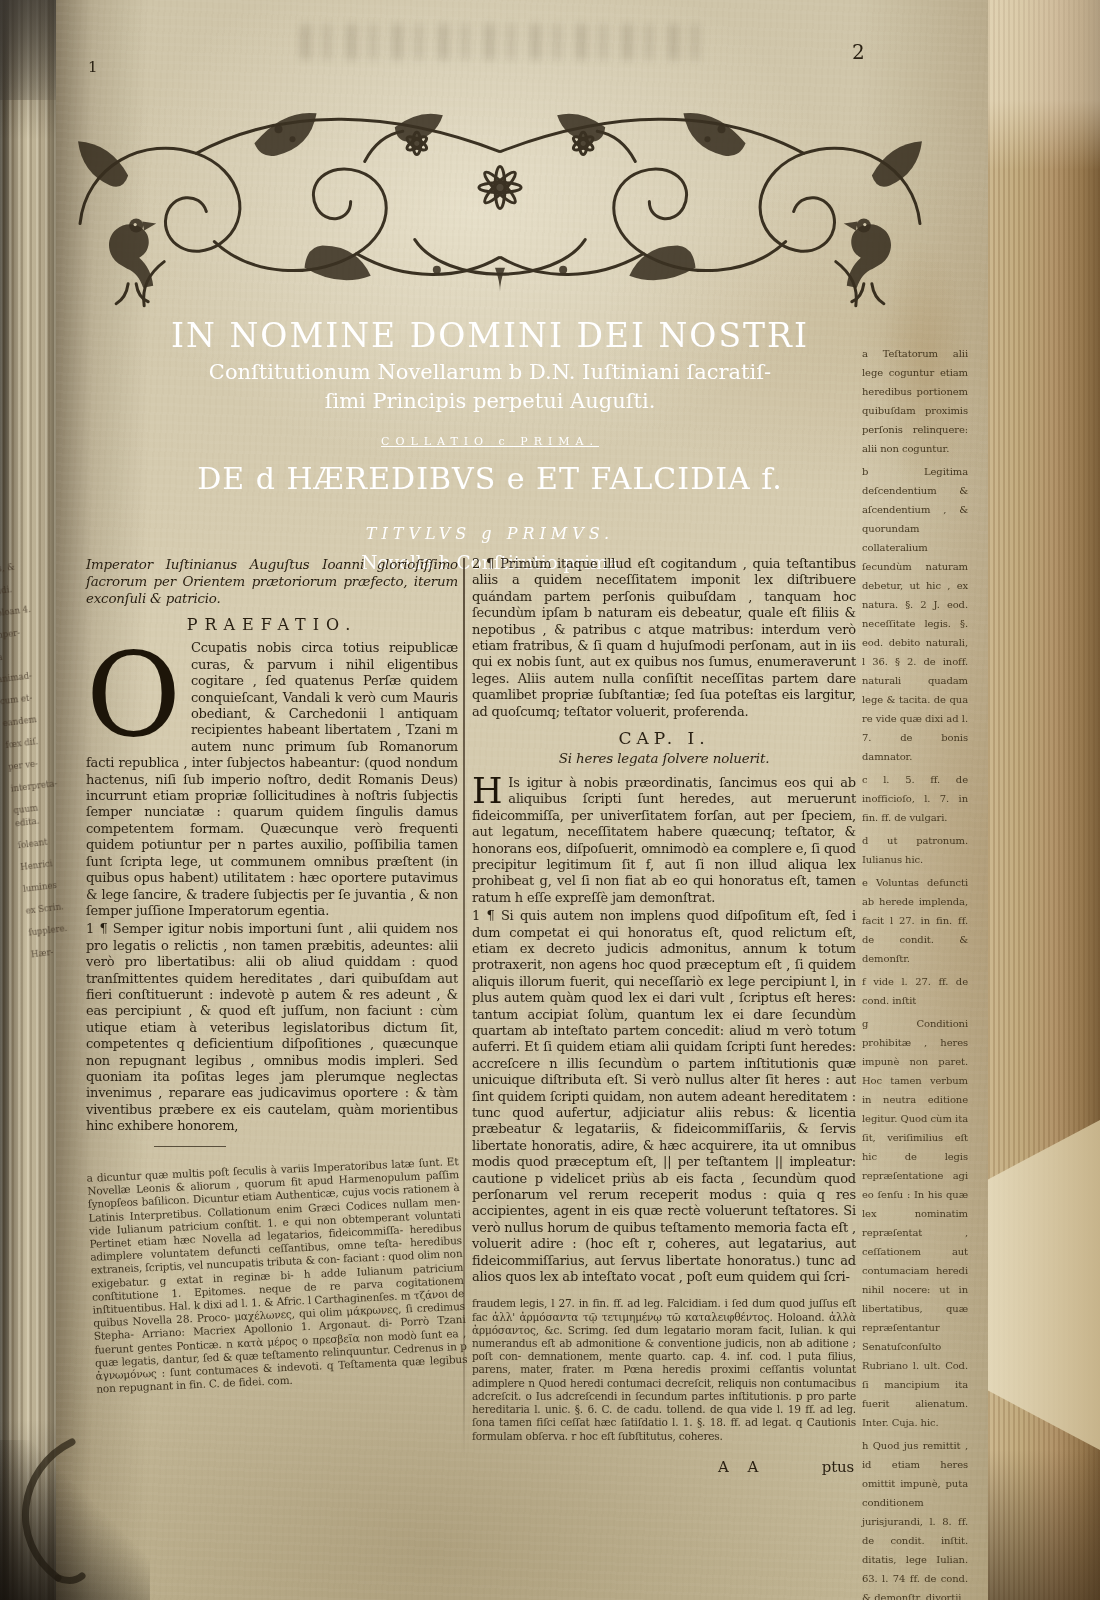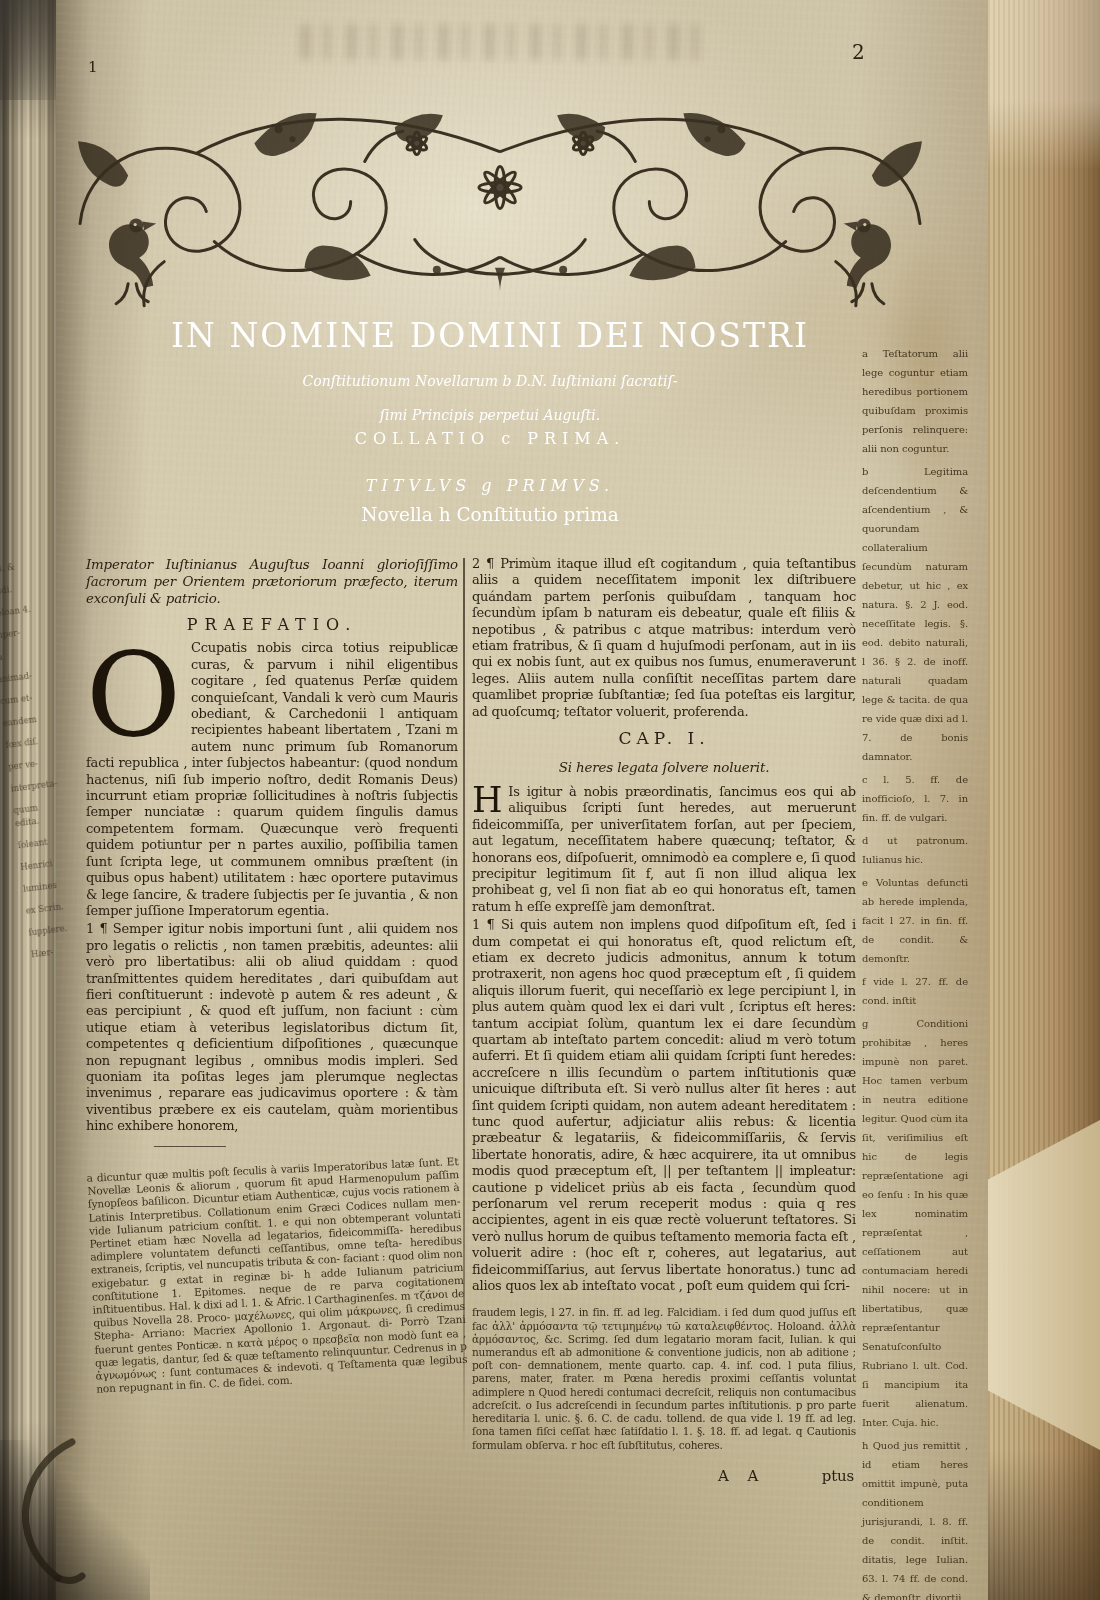--- a/index.html
+++ b/index.html
@@ -56,37 +56,37 @@
   .headpiece{position:absolute;left:64px;top:90px;width:872px;height:218px;}
   .headpiece svg{width:100%;height:100%;opacity:.9;}
   .headpiece path,.headpiece ellipse{stroke:#292012;stroke-width:3;fill:none;stroke-linecap:round;}
   .headpiece .lf{fill:#292012;stroke:none;opacity:.88;}
   .headpiece .eye{fill:#d2c8ac;stroke:none;}
 
   
   .titleblock{position:absolute;left:100px;top:316px;width:780px;text-align:center;color:#ffffff;}
   .t1{font-size:33px;letter-spacing:2px;}
   .t2{font-size:28px;letter-spacing:1px;margin-top:5px;}
-  .t34{font-size:14px;margin-top:18px;font-style:italic;}
-  .collatio{font-size:16px;letter-spacing:6px;margin-top:6px;}
+  .t34{font-size:21px;margin-top:5px;}
+  .collatio{font-size:11px;letter-spacing:6px;margin-top:22px;text-decoration:underline;}
   .dehaer{font-size:30px;letter-spacing:1px;margin-top:13px;}
   .titulus{font-style:italic;font-size:16px;letter-spacing:5px;margin-top:28px;}
   .novella{font-size:18.5px;margin-top:9px;}
 
   
   .colrule{position:absolute;left:463px;top:558px;width:2px;height:902px;
     background:linear-gradient(180deg, rgba(55,42,25,.75), rgba(55,42,25,.45) 82%, rgba(0,0,0,0));}
   .leftcol,.rightcol{position:absolute;top:556px;font-size:13px;line-height:16.4px;
     text-align:justify;letter-spacing:-.2px;color:#281f12;}
   .leftcol{left:86px;width:372px;}
   .rightcol{left:472px;width:384px;}
   .intro{font-style:italic;font-size:13.4px;line-height:17px;}
   .praef{text-align:center;font-size:16px;letter-spacing:7px;margin:10px 0 7px;}
   .caphead{text-align:center;font-size:17px;letter-spacing:5px;margin:10px 0 4px;}
-  .capsub{text-align:center;font-style:italic;font-size:13.5px;margin:13px 0 8px;}
+  .capsub{text-align:center;font-style:italic;font-size:13.5px;margin:4px 0 8px;}
   .para{margin:0 0 2px;}
   .dropcap{float:left;font-size:116px;line-height:94px;padding:8px 10px 0 0;color:#1d1509;}
   .dropcap-sm{float:left;font-size:35px;line-height:29px;padding:2px 6px 0 0;color:#1d1509;}
   .fnsep{width:72px;border-top:1.5px solid rgba(50,40,25,.75);margin:11px 0 8px 68px;}
   .leftfoot,.rightfoot{font-size:10.6px;line-height:13.2px;color:#3a2f1d;text-align:justify;}
   .leftfoot{transform:rotate(-2.6deg);transform-origin:100% 0;}
   .rightfoot{margin-top:12px;}
   .fnline{display:inline;}
   .fnline::after{content:"  ";}
   .sigline{position:relative;margin-top:16px;height:22px;font-size:15px;text-align:left;}
@@ -169,20 +169,21 @@
       <path d="M350,148 C380,194 490,194 520,148"></path>
       <path class="lf" d="M430,176 q5,14 5,24 q0,-10 5,-24 z"></path>
     </svg>
   </div>
 
   <div class="titleblock">
     <div class="t1">IN NOMINE DOMINI DEI NOSTRI</div>
     <div class="t34">Conſtitutionum Novellarum b D.N. Iuſtiniani ſacratiſ-</div>
     <div class="t34">ſimi Principis perpetui Auguſti.</div>
     <div class="collatio">COLLATIO c PRIMA.</div>
+    <div class="dehaer">DE d HÆREDIBVS e ET FALCIDIA f.</div>
     <div class="titulus">TITVLVS g PRIMVS.</div>
     <div class="novella">Novella h Conſtitutio prima</div>
   </div>
 
   <div class="colrule"></div>
 
   <div class="leftcol">
     <div class="intro">Imperator Iuſtinianus Auguſtus Ioanni glorioſiſſimo ſacrorum per Orientem prætoriorum præfecto, iterum exconſuli &amp; patricio.</div>
     <div class="praef">PRAEFATIO.</div>
     <div class="para">

